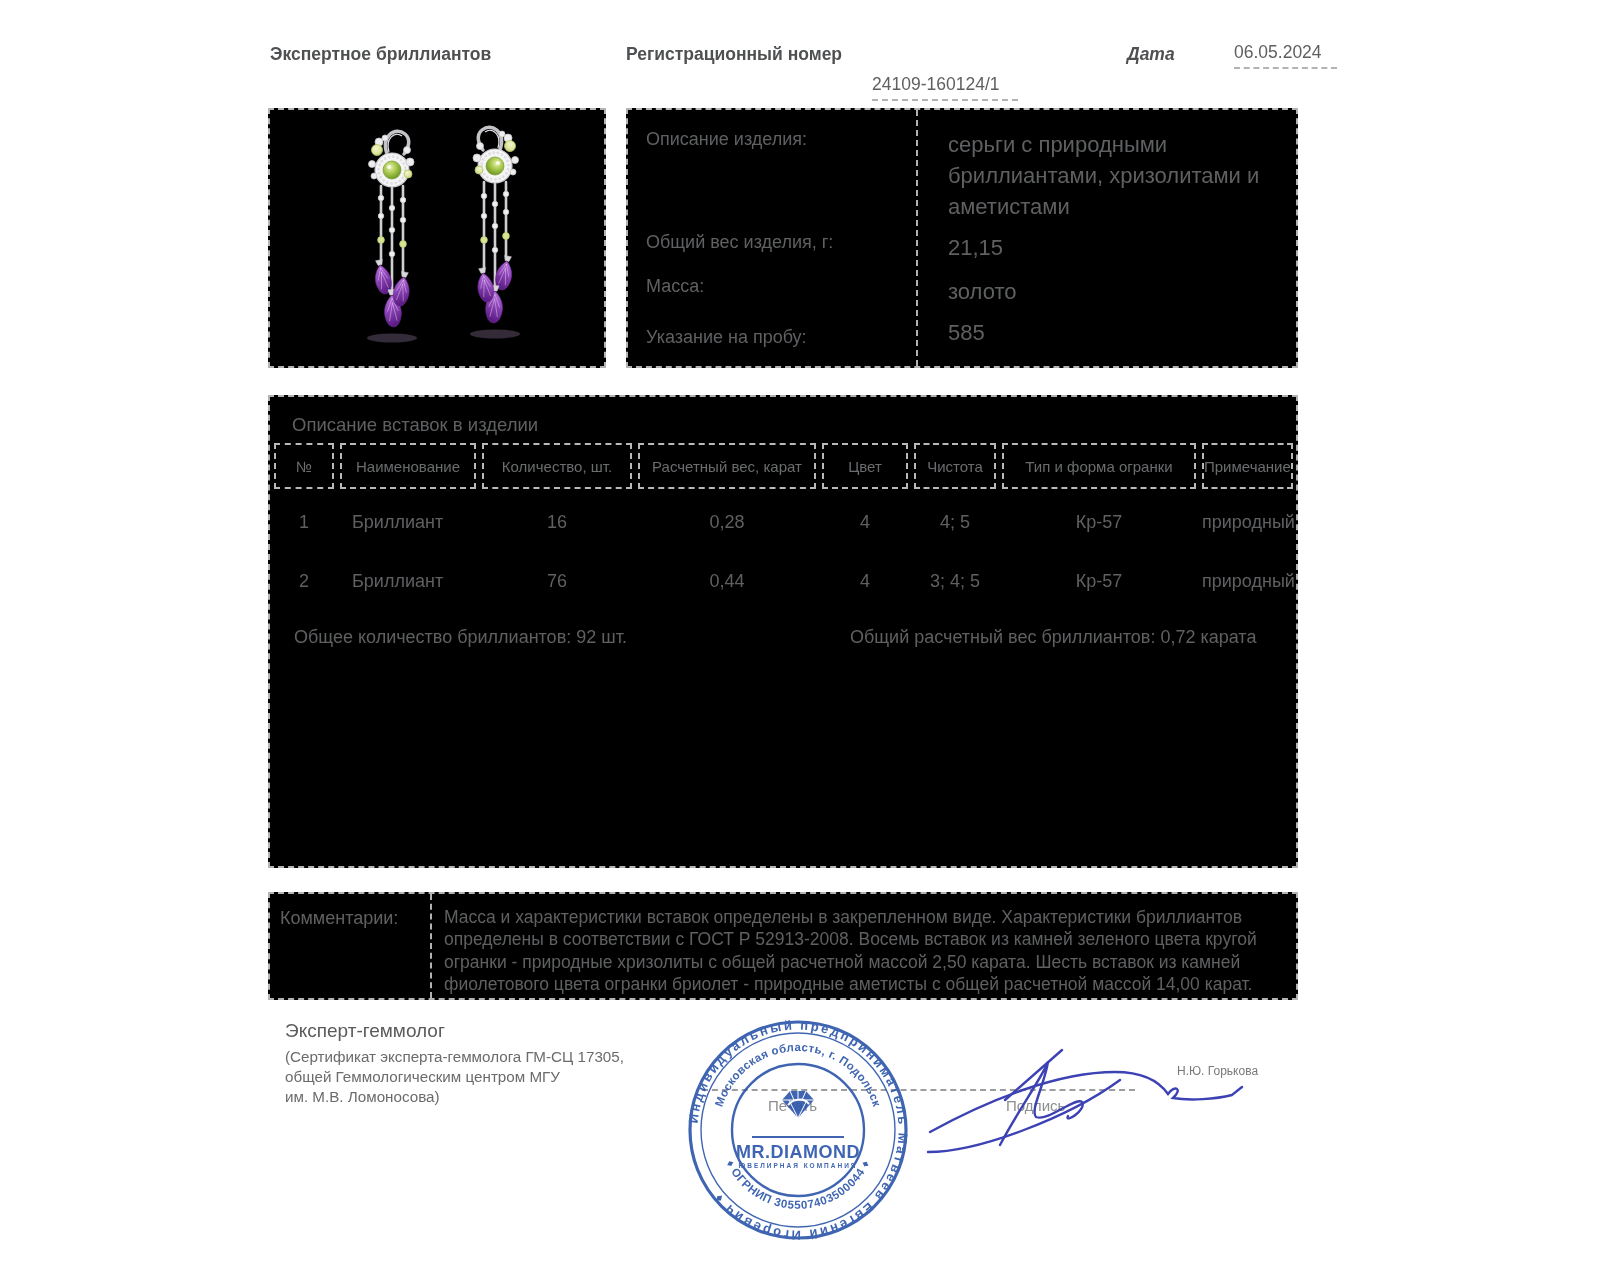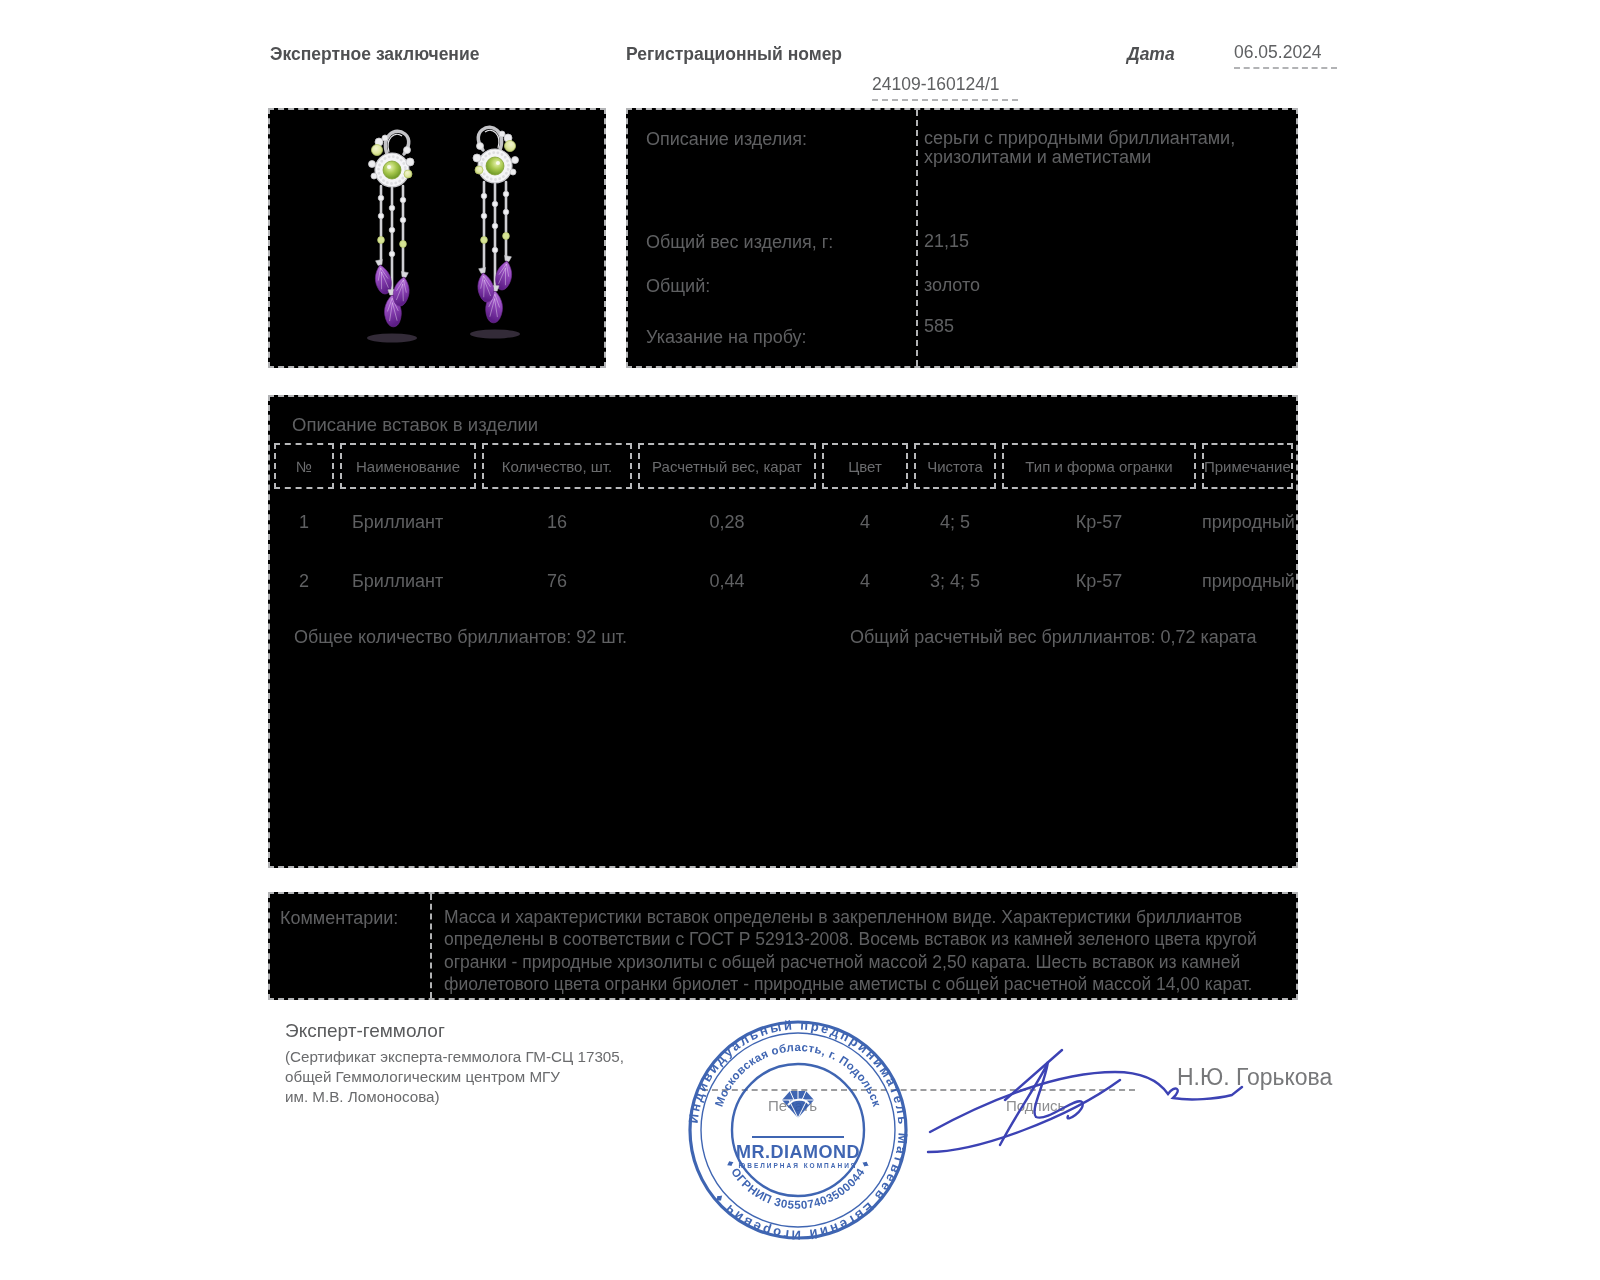--- a/index.html
+++ b/index.html
@@ -6,39 +6,39 @@
   *{box-sizing:border-box; margin:0; padding:0;}
   html,body{width:1600px; height:1280px; background:#fff; overflow:hidden;}
   body{font-family:"Liberation Sans","DejaVu Sans",sans-serif; color:var(--ink); position:relative;}
   .abs{position:absolute;}
   .panel{position:absolute; border:2px dashed var(--dash); background:#000000;}
   .b{font-weight:bold; color:var(--ink-bold);}
   .fs18{font-size:18px;} .fs17{font-size:17.5px;}
   .dashunder{border-bottom:2px dashed var(--dash); padding-bottom:4px;}
   .vdivider{position:absolute; top:0; bottom:0; border-left:2px dashed var(--dash);}
   .info-label{position:absolute; left:18px; font-size:18px; color:var(--ink);}
-  .info-value{position:absolute; left:296px; font-size:18px; color:var(--ink); width:334px; line-height:19px;}
+  .info-value{position:absolute; left:320px; font-size:22px; color:var(--ink); width:334px; line-height:31px;}
   .tgrid{display:grid; grid-template-columns:60px 136px 150px 178px 86px 82px 194px 1fr; gap:6px; position:absolute; left:4px; right:4px;}
   .hcell{border:2px dashed #b8b9bb; display:flex; align-items:center; justify-content:center; font-size:15px; color:#6b6c6e; text-align:center;}
   .dcell{display:flex; align-items:center; justify-content:center; font-size:18px; color:var(--ink);}
   .dcell.left{justify-content:flex-start; padding-left:12px;}
   .comment-text{position:absolute; left:174px; right:16px; top:12px; font-size:17.5px; line-height:22.4px; color:var(--ink);}
   .cert-line{display:block; font-size:15.2px; line-height:20px; color:#6a6b6d;}
   .grey-label{position:absolute; font-size:15px; color:#8d8e90;}
   .sign-line{position:absolute; left:702px; top:1089px; width:433px; border-top:2px dashed #9c9d9f;}
   .stamp-svg{position:absolute; left:686px; top:1018px; z-index:4; opacity:.9;}
   .sig-svg{position:absolute; left:918px; top:1018px; z-index:3;}
   .stamp-txt{fill:var(--stamp); font-family:"Liberation Sans","DejaVu Sans",sans-serif; font-weight:bold;}
   .stamp-stroke{stroke:var(--stamp); fill:none;}
   .sig-stroke{stroke:var(--sig); fill:none; stroke-width:2.4; stroke-linecap:round;}
 </style>
 </head>
 <body>
 
-<div class="abs b fs17" style="left:270px; top:44px;">Экспертное заключение</div>
+<div class="abs b fs17" style="left:270px; top:44px;">Экспертное бриллиантов</div>
 <div class="abs b fs17" style="left:626px; top:44px;">Регистрационный номер</div>
 <div class="abs fs17 dashunder" style="left:872px; top:42px; width:146px;margin-top:32px;">24109-160124/1</div>
 <div class="abs b fs17" style="left:1127px; top:44px;font-style:italic;">Дата</div>
 <div class="abs fs17 dashunder" style="left:1234px; top:42px; width:103px;">06.05.2024</div>
 
 <div class="panel" style="left:268px; top:108px; width:338px; height:260px;">
   <svg width="302" height="240" viewBox="0 0 302 240" style="position:absolute; left:17px; top:8px;">
     <defs>
       <radialGradient id="gpr" cx="40%" cy="35%" r="75%">
         <stop offset="0%" stop-color="#e8f3b0"></stop>
@@ -97,21 +97,21 @@
     <use href="#earring" transform="translate(243,6) scale(-1,1)"></use>
   </svg>
 </div>
 
 <div class="panel" style="left:626px; top:108px; width:672px; height:260px;">
   <div class="vdivider" style="left:288px;"></div>
   <div class="info-label" style="top:19px;">Описание изделия:</div>
   <div class="info-value" style="top:19px;">серьги с природными бриллиантами, хризолитами и аметистами</div>
   <div class="info-label" style="top:122px;">Общий вес изделия, г:</div>
   <div class="info-value" style="top:122px;">21,15</div>
-  <div class="info-label" style="top:166px;">Общий:</div>
+  <div class="info-label" style="top:166px;">Масса:</div>
   <div class="info-value" style="top:166px;">золото</div>
   <div class="info-label" style="top:217px;">Указание на пробу:</div>
   <div class="info-value" style="top:207px;">585</div>
 </div>
 
 <div class="panel" style="left:268px; top:395px; width:1030px; height:473px;">
   <div class="abs" style="left:22px; top:17px; font-size:18.5px;">Описание вставок в изделии</div>
 
   <div class="tgrid" style="top:46px; height:46px;">
     <div class="hcell">№</div>
@@ -159,21 +159,21 @@
 <div class="abs" style="left:285px; top:1020px; font-size:19px; color:#5a5b5d;">Эксперт-геммолог</div>
 <div class="abs" style="left:285px; top:1047px;">
   <span class="cert-line">(Сертификат эксперта-геммолога ГМ-СЦ 17305,</span>
   <span class="cert-line">общей Геммологическим центром МГУ</span>
   <span class="cert-line">им. М.В. Ломоносова)</span>
 </div>
 
 <div class="sign-line"></div>
 <div class="grey-label" style="left:768px; top:1097px;">Печать</div>
 <div class="grey-label" style="left:1006px; top:1097px;">Подпись</div>
-<div class="abs" style="left:1177px; top:1064px; font-size:23px; color:#77787a;">Н.Ю. Горькова</div>
+<div class="abs" style="left:1177px; top:1064px; font-size:12px; color:#77787a;">Н.Ю. Горькова</div>
 
 <svg class="sig-svg" width="340" height="140" viewBox="0 0 340 140">
   <path class="sig-stroke" d="M12,114 C70,82 140,54 197,54 C230,54 243,66 250,76 C257,66 265,71 255,80 C272,83 298,81 314,77 L324,69"></path>
   <path class="sig-stroke" d="M82,127 C98,96 126,56 130,44 C126,68 112,92 118,99 C130,104 158,78 164,84 C169,92 146,106 150,98"></path>
   <path class="sig-stroke" d="M10,134 C60,134 150,100 202,62"></path>
   <path class="sig-stroke" d="M87,82 L144,32"></path>
 </svg>
 
 <svg class="stamp-svg" width="224" height="224" viewBox="0 0 224 224">
   <defs>

